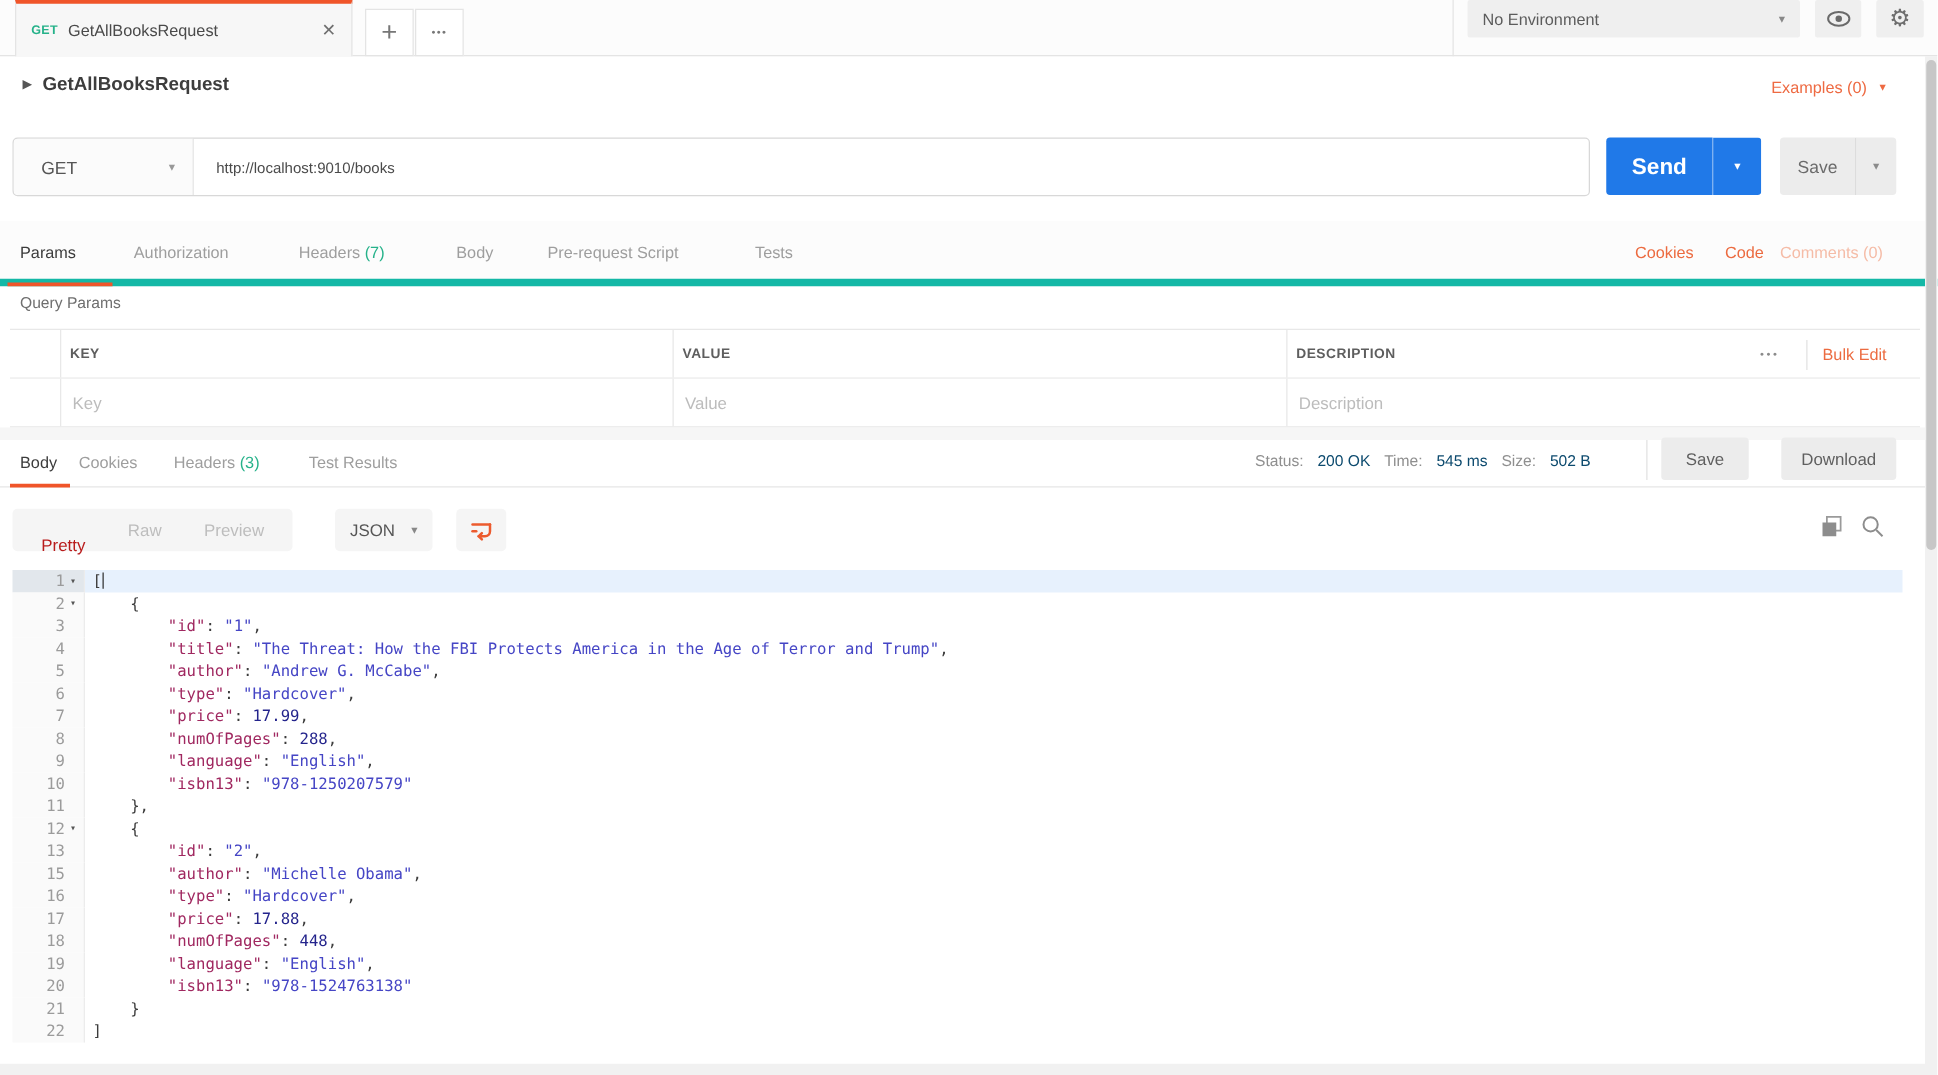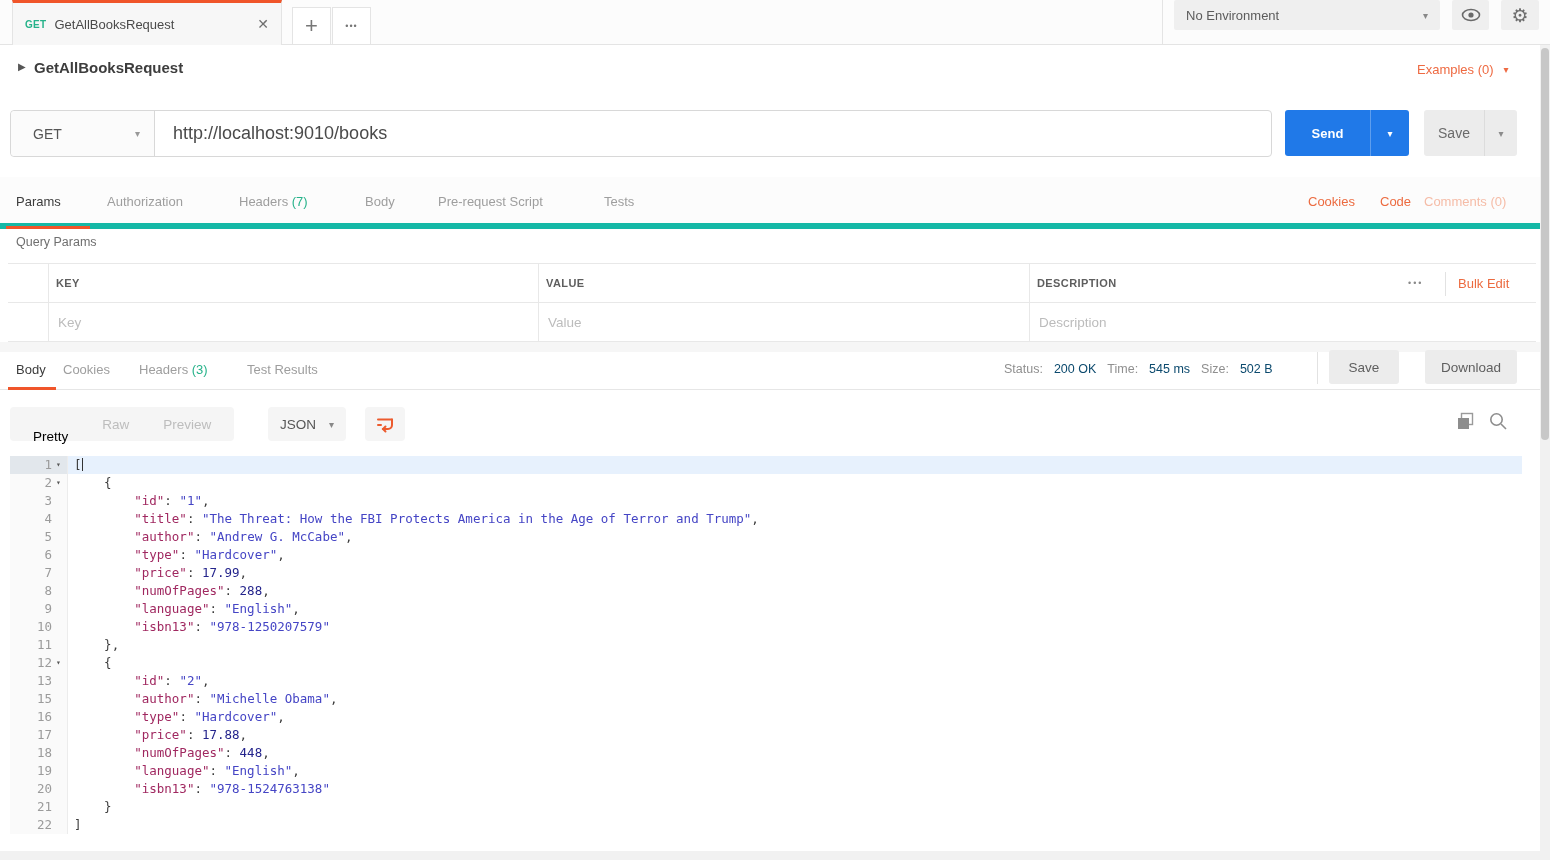--- a/index.html
+++ b/index.html
@@ -37,23 +37,23 @@
   .req-title { left:34px; top:59px; font-size:15px; font-weight:bold; color:#3d3d3d; }
   .examples { left:1400px; top:62px; font-size:13px; color:#ee6a42; cursor:pointer; display:flex; gap:10px; align-items:center;margin-left:17px; }
   .examples .caret { font-size:10px; }
 
   
   .url-combo { left:10px; top:110px; width:1262px; height:47px; border:1px solid #d8d8d8; border-radius:4px;
     display:flex; background:#fff; }
   .method-box { width:144px; border-right:1px solid #d8d8d8; background:#fbfbfb; border-radius:4px 0 0 4px;
     display:flex; align-items:center; padding:0 14px 0 22px; font-size:14px; color:#555; cursor:pointer; }
   .method-box .caret { margin-left:auto; color:#999; font-size:10px; }
-  .url-input { flex:1; border:0; outline:0; background:transparent; font-size:18px; color:#4a4a4a; padding:0 18px; }
+  .url-input { flex:1; border:0; outline:0; background:transparent; font-size:12px; color:#4a4a4a; padding:0 18px; }
   .send-main { left:1285px; top:110px; width:85px; height:46px; background:#2079e8; border:0;
-    border-radius:3px 0 0 3px; color:#fff; font-size:13px; font-weight:bold; }
+    border-radius:3px 0 0 3px; color:#fff; font-size:18px; font-weight:bold; }
   .send-caret { left:1370px; top:110px; width:39px; height:46px; background:#2079e8; border:0;
     border-left:1px solid rgba(255,255,255,.28); border-radius:0 3px 3px 0; color:#fff; font-size:10px; }
   .save-main { left:1424px; top:110px; width:60px; height:46px; background:#ececec; border:0;
     border-radius:3px 0 0 3px; color:#6b6b6b; font-size:14px; }
   .save-caret { left:1484px; top:110px; width:33px; height:46px; background:#ececec; border:0;
     border-left:1px solid #dcdcdc; border-radius:0 3px 3px 0; color:#8b8b8b; font-size:10px; }
 
   
   .reqtabs { left:0; top:177px; width:1550px; height:52px; background:#fcfcfc; border-bottom:6px solid #14b8a6; }
   .rtab { position:absolute; top:17px; font-size:13px; color:#9e9e9e; cursor:pointer; white-space:nowrap; }
@@ -87,21 +87,21 @@
   .meta-div { position:absolute; left:1317px; top:0px; width:1px; height:32px; background:#e2e2e2; }
   .gray-btn { position:absolute; top:-2px; height:34px; background:#ececec; border:0; border-radius:3px;
     color:#5f5f5f; font-size:13.5px; }
   .resp-save { left:1329px; width:70px; }
   .resp-download { left:1425px; width:92px; }
 
   
   .viewmodes { left:10px; top:407px; height:34px; background:#f5f5f5; border-radius:4px;
     display:flex; align-items:center; padding:0 6px; }
   .vm { padding:0 17px; font-size:13.5px; color:#bdbdbd; cursor:pointer; }
-  .vm.active { color:#000000;margin-top:24px; }
+  .vm.active { color:#b91c1c;margin-top:24px; }
   .json-select { left:268px; top:407px; width:78px; height:34px; background:#f5f5f5; border-radius:4px;
     display:flex; align-items:center; padding:0 12px; font-size:13.5px; color:#565656; cursor:pointer; }
   .json-select .caret { margin-left:auto; color:#888; font-size:10px; }
   .wrap-btn { left:365px; top:407px; width:40px; height:34px; background:#f5f5f5; border:0; border-radius:4px;
     display:flex; align-items:center; justify-content:center; }
   .copy-btn { left:1456px; top:412px; cursor:pointer; }
   .search-btn { left:1489px; top:412px; cursor:pointer; }
 
   
   .code { left:10px; top:456px; width:1512px; }

